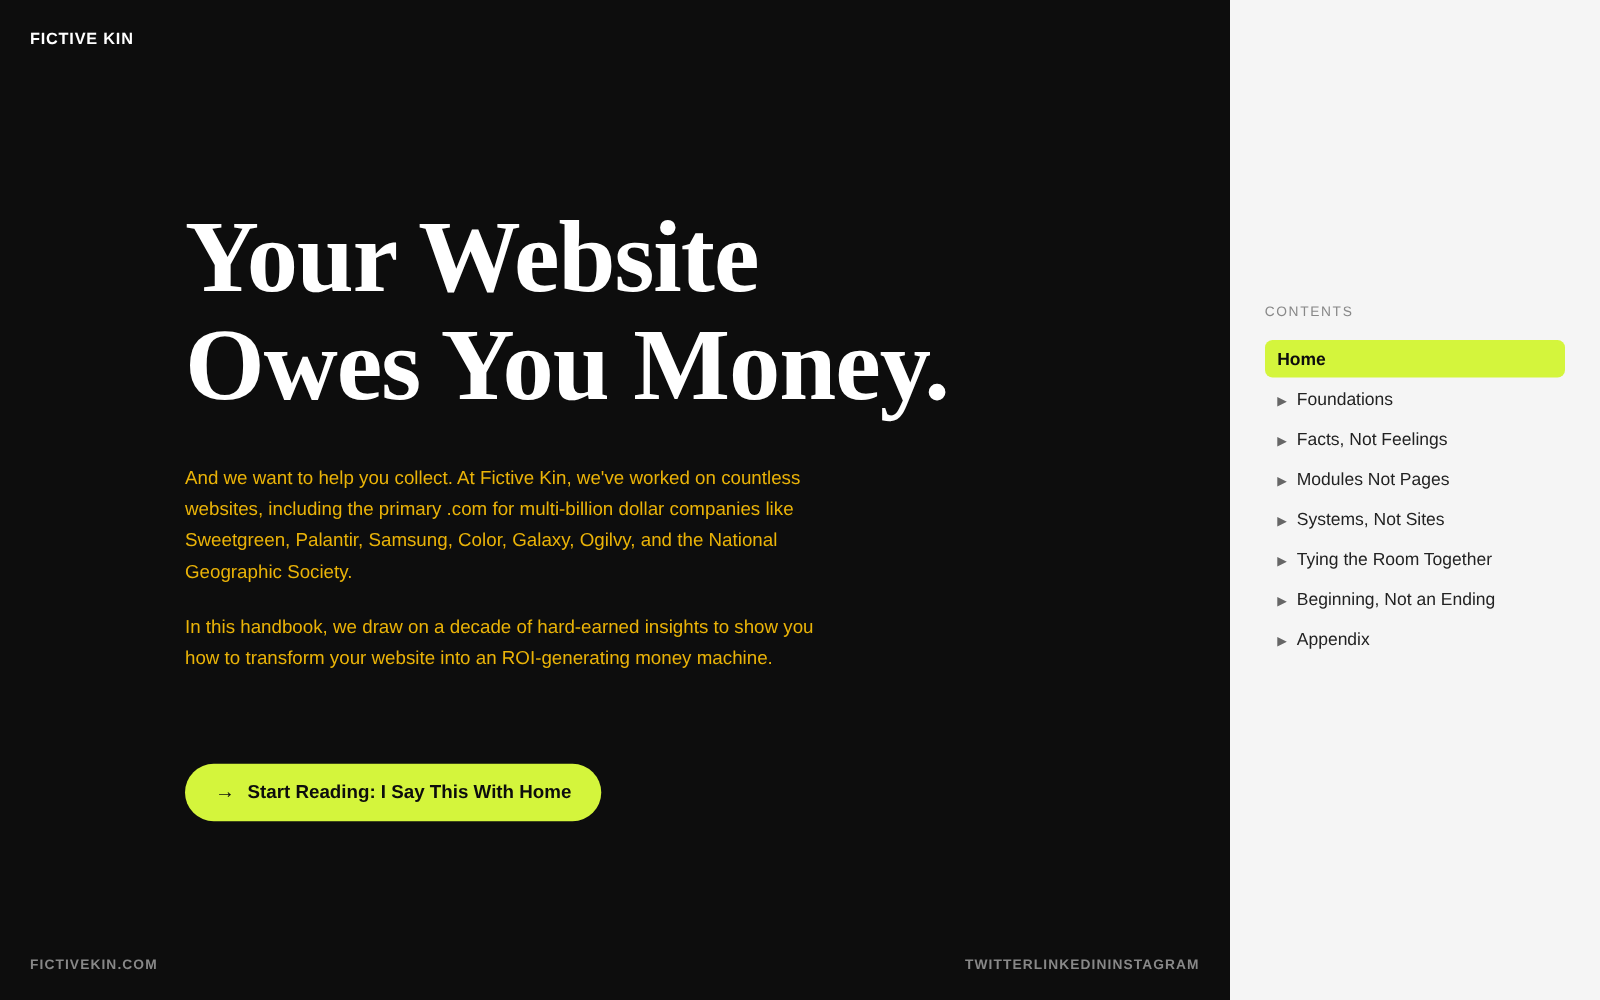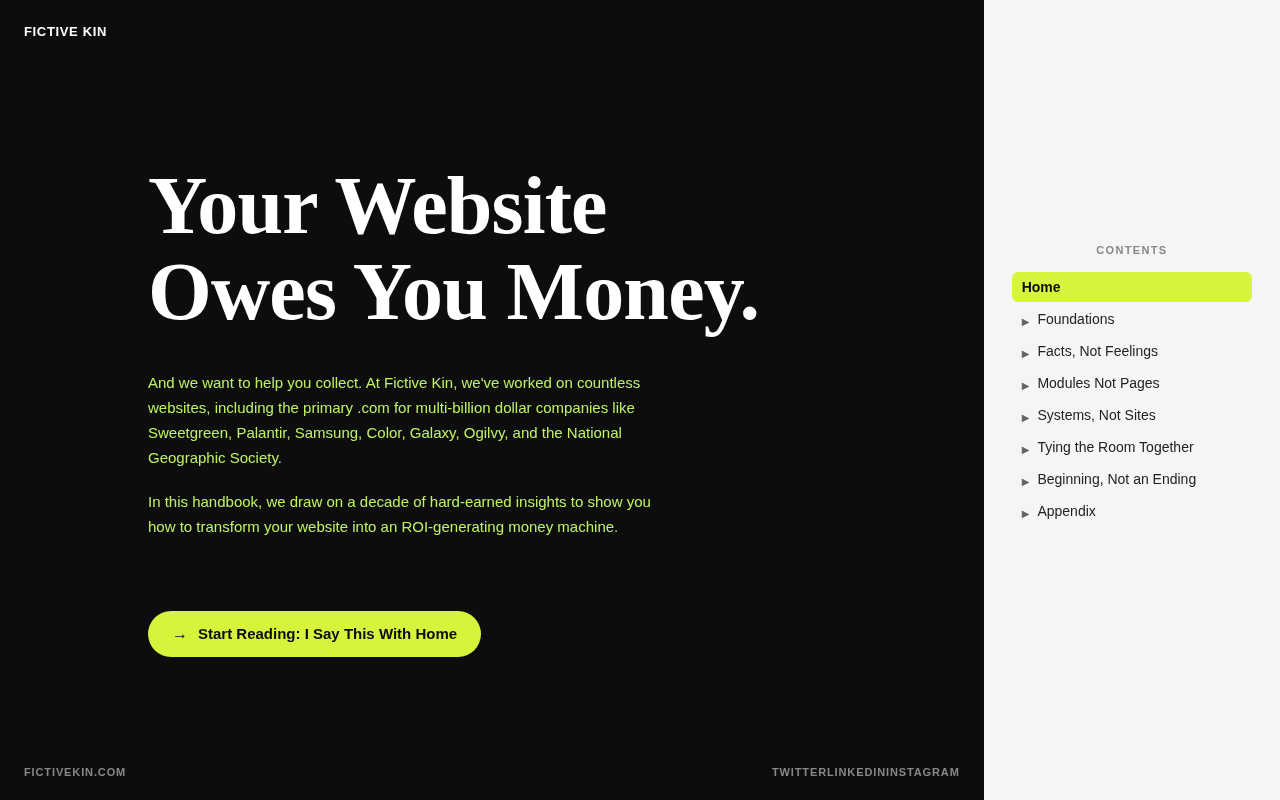--- a/index.html
+++ b/index.html
@@ -56,21 +56,21 @@
       line-height: 1.05;
       color: #ffffff;
       margin-bottom: 36px;
       letter-spacing: -0.01em;
     }
 
     .body-text {
       font-family: 'Arial', 'Helvetica', sans-serif;
       font-size: 15px;
       line-height: 1.65;
-      color: #bef264;
+      color: #eab308;
       max-width: 530px;
       margin-bottom: 71px;
       font-weight: 400;
     }
 
     .body-text p + p {
       margin-top: 20px;
     }
 
     .cta-button {
@@ -146,26 +146,25 @@
     }
 
     .contents-section {
       padding: 24px 28px 28px 28px;
       flex: 1;
     }
 
     .contents-label {
       font-family: 'Arial', sans-serif;
       font-size: 11px;
-      font-weight: 700;
+      font-weight: 400;
       letter-spacing: 0.12em;
       color: #888888;
       text-transform: uppercase;
       margin-bottom: 16px;
-      text-align: center;
     }
 
     .nav-list {
       list-style: none;
       display: flex;
       flex-direction: column;
       gap: 2px;
     }
 
     .nav-item {

